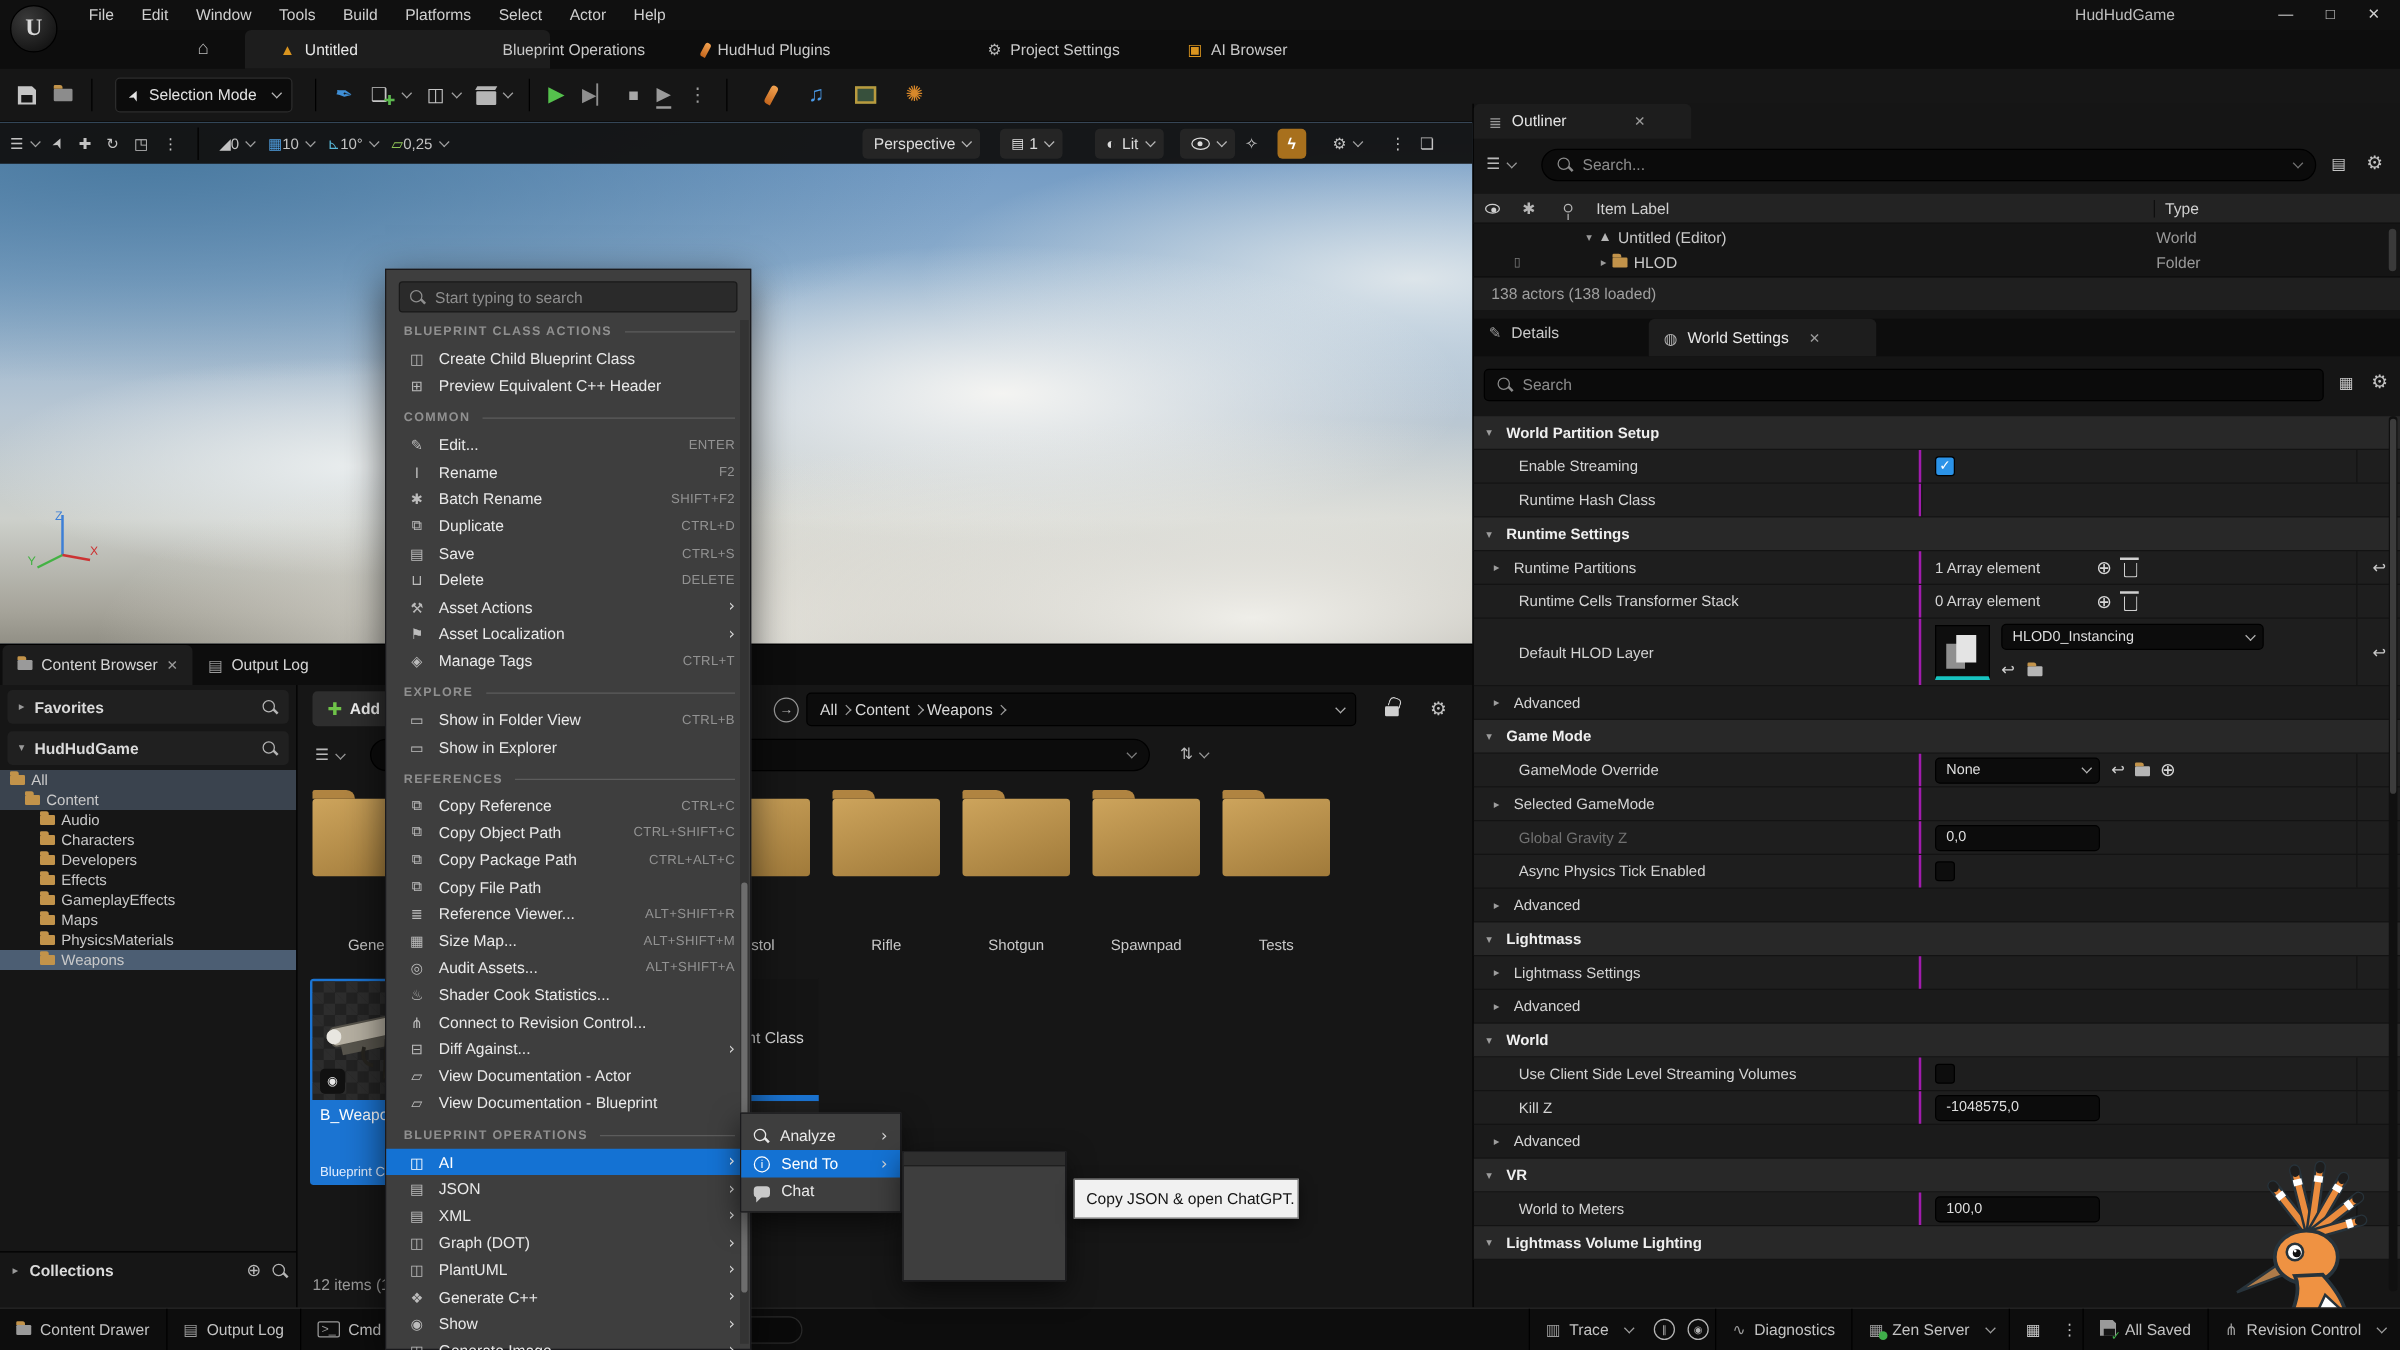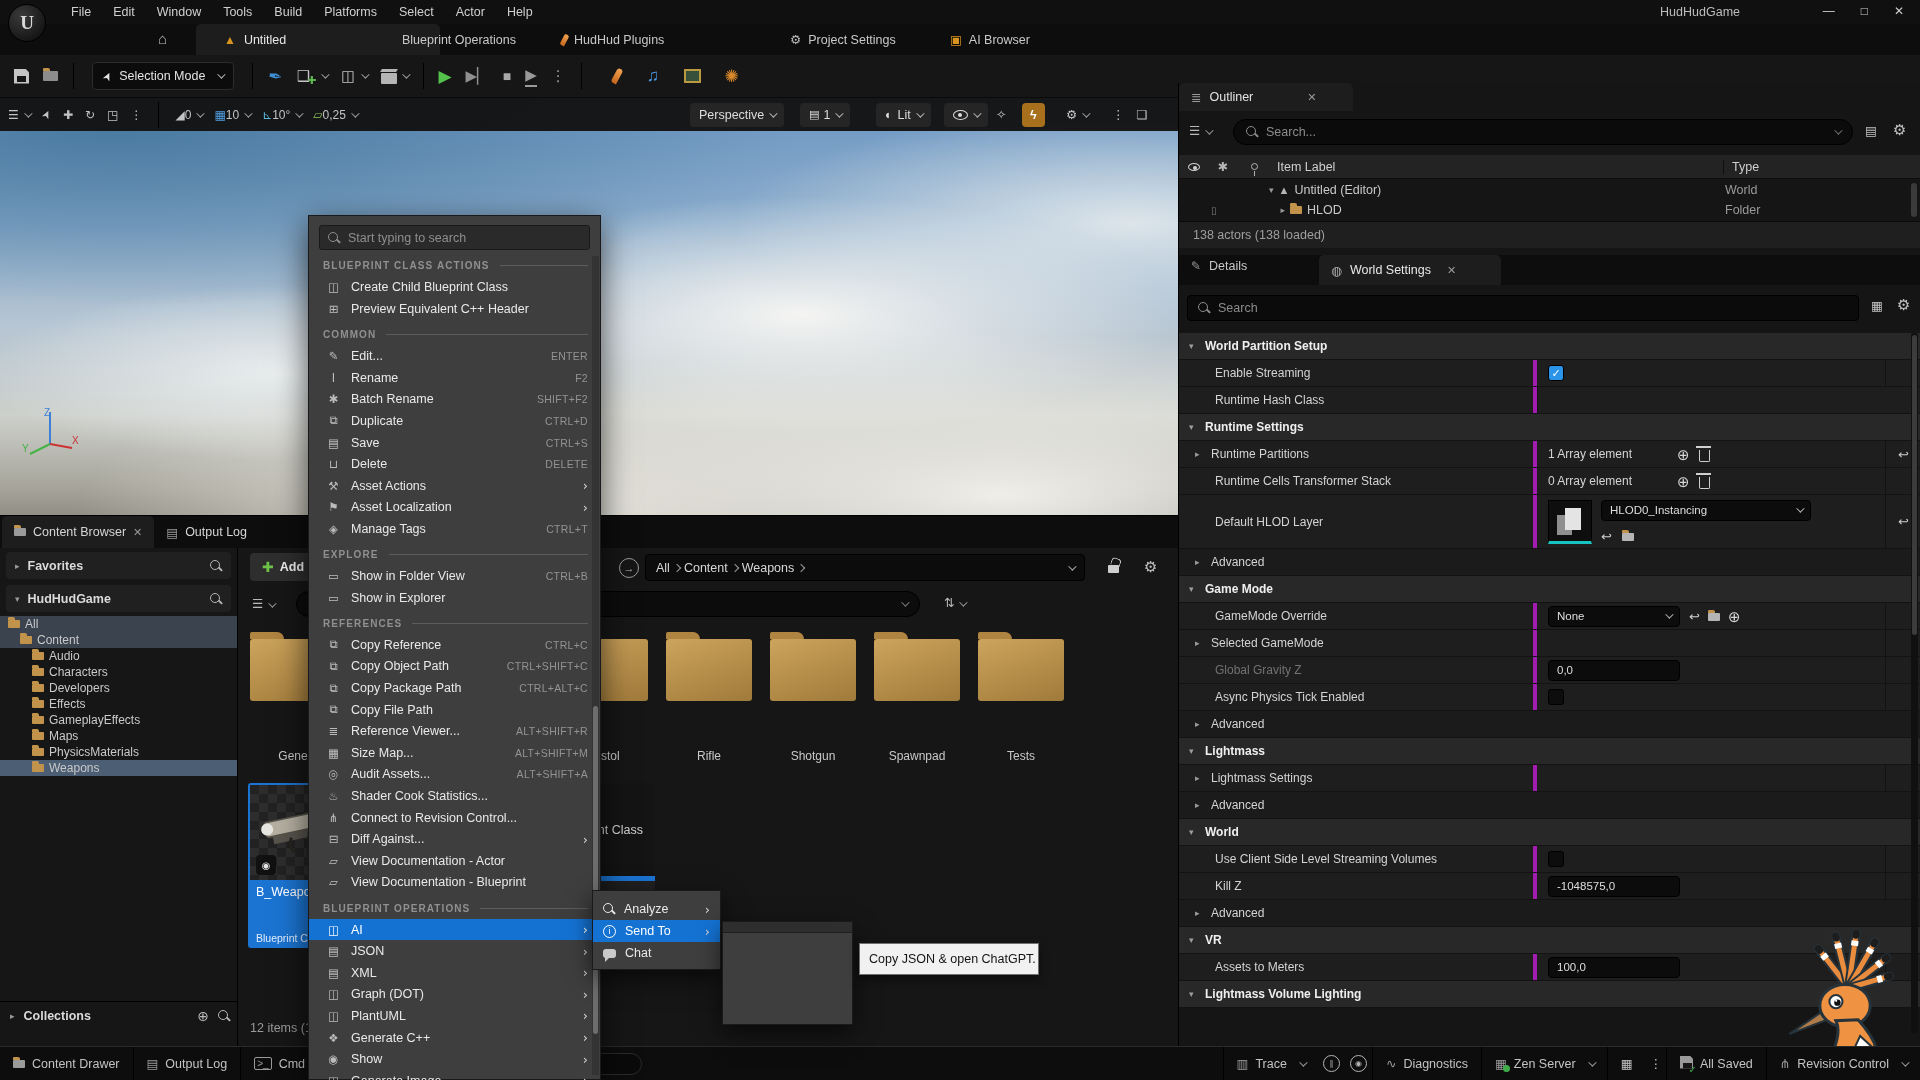--- a/index.html
+++ b/index.html
@@ -88,21 +88,21 @@
 .otab{position:absolute;left:0;top:0;width:174px;height:28px;background:#1d1d1d;border-radius:5px 5px 0 0;display:flex;align-items:center;gap:8px;padding:0 12px;color:#e3e3e3}
 .osearch{position:absolute;left:54px;top:36px;width:620px;height:26px;background:#0b0b0b;border:1px solid #000;border-radius:13px;display:flex;align-items:center;gap:8px;padding:0 12px;color:#8c8c8c}
 .ohead{position:absolute;left:0;top:72px;width:742px;height:24px;background:#232323;display:flex;align-items:center;color:#cfcfcf;border-bottom:1px solid #0e0e0e}
 .orow{position:absolute;width:742px;height:20px;display:flex;align-items:center;color:#c9c9c9}
 .ostatus{position:absolute;left:0;top:138px;width:742px;height:27px;background:#1f1f1f;display:flex;align-items:center;padding-left:14px;color:#9f9f9f;border-top:1px solid #0a0a0a}
 .dtabs{position:absolute;left:0;top:172px;width:742px;height:30px;background:#0d0d0d}
 .wssearch{position:absolute;left:8px;top:212px;width:672px;height:26px;background:#0b0b0b;border:1px solid #000;border-radius:4px;display:flex;align-items:center;gap:8px;padding:0 10px;color:#8c8c8c}
 
 .wslist{position:absolute;left:0;top:250px;width:742px}
 .wsrow{position:relative;height:27px;display:flex;background:#1e1e1e;border-bottom:1px solid #131313}
-.wslab{width:358px;display:flex;align-items:center;gap:6px;padding-left:36px;border-right:4px solid #a21caf}
+.wslab{width:358px;display:flex;align-items:center;gap:6px;padding-left:36px;border-right:2px solid #a21caf}
 .wslabel{font-size:12px;color:#d4d4d4;white-space:nowrap;overflow:hidden}
 .wsval{flex:1;display:flex;align-items:center;gap:9px;padding-left:11px}
 .wsr{width:36px;display:flex;align-items:center;justify-content:center;border-left:1px solid #131313}
 .tri{display:none;width:10px;color:#9d9d9d;font-size:9px;flex:none}
 .t-open .tri,.t-closed .tri{display:inline-block}
 .t-open .tri::before{content:"▾"}.t-closed .tri::before{content:"▸"}
 .t-open .wslab,.t-closed .wslab{padding-left:16px}
 .r-header{background:#282828}
 .r-header .wslab{padding-left:10px;border-right:none;width:100%}
 .r-header .wslabel{font-weight:bold;color:#efefef}
@@ -813,21 +813,21 @@
         <div class="wsrow r-header t-open">
           <div class="wslab">
             <span class="tri"></span>
             <span class="wslabel">VR</span>
           </div>
 
         </div>
 
         <div class="wsrow r-input">
           <div class="wslab">
-            <span class="wslabel">Assets to Meters</span>
+            <span class="wslabel">World to Meters</span>
           </div>
           <div class="wsval">
 
             <span class="pill inp">100,0</span>
 
           </div>
           <div class="wsr"></div>
         </div>
 
         <div class="wsrow r-header t-open">

